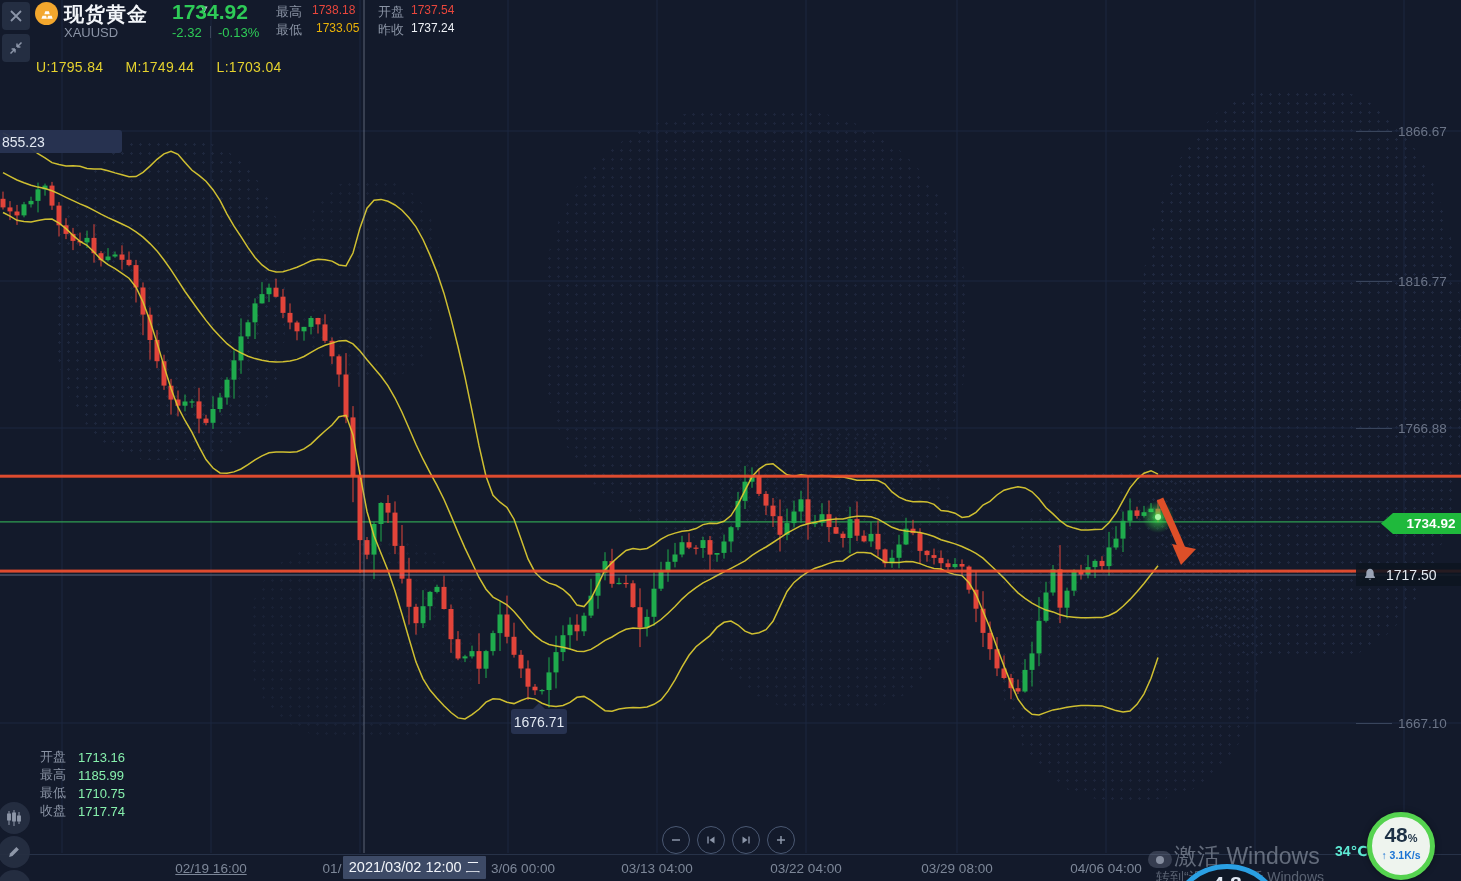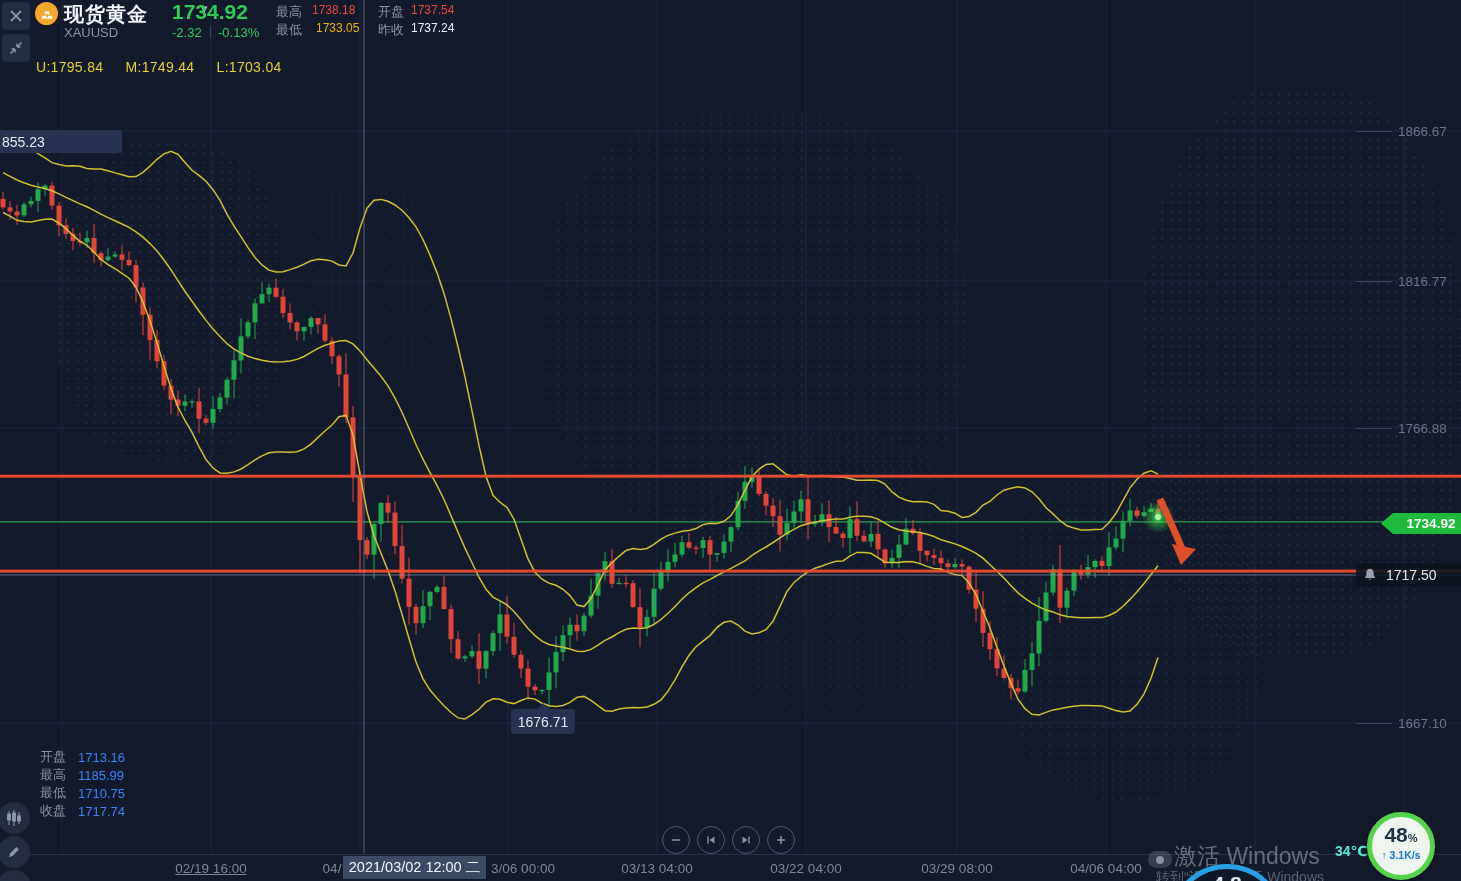--- a/index.html
+++ b/index.html
@@ -34,21 +34,21 @@
   
   .ytick-label{position:absolute;color:#6b7487;font-size:13.5px;transform:translateY(-50%);}
   .ytick-line{position:absolute;height:1px;width:36px;background:#39455c;}
   .xtick{position:absolute;color:#7d8798;font-size:13.5px;transform:translateX(-50%);top:861px;white-space:nowrap;}
   .axis-border{position:absolute;left:0;top:854px;width:1461px;height:1px;background:#273248;}
   .cross-label{position:absolute;background:#3d4a66;color:#f2f5fa;font-size:14.5px;
            display:flex;align-items:center;justify-content:center;border-radius:1px;white-space:nowrap;}
   
   .ohlc-row{display:flex;gap:8px;height:18px;align-items:center;}
   .ohlc-row .l{color:#8a93a4;font-size:13px;width:30px;}
-  .ohlc-row .v{color:#3b82f6;font-size:13px;}
+  .ohlc-row .v{color:#86efac;font-size:13px;}
   
   .tool-circle{position:absolute;border-radius:50%;background:rgba(38,47,66,.92);
            display:flex;align-items:center;justify-content:center;cursor:pointer;}
   .nav-circle{position:absolute;width:26px;height:26px;border-radius:50%;border:1.5px solid #4a5872;
            display:flex;align-items:center;justify-content:center;cursor:pointer;color:#8b95a8;}
   
   .watermark1{color:rgba(165,175,190,.55);font-size:23px;}
   .watermark2{color:rgba(165,175,190,.48);font-size:14px;}
   .gauge-big{position:absolute;width:58px;height:58px;border-radius:50%;border:5px solid #55d34f;
            background:#eef4ee;text-align:center;cursor:pointer;box-shadow:0 0 6px rgba(0,0,0,.35);}
@@ -455,21 +455,21 @@
     <div class="ytick-label" style="left: 1398px; top: 281px;">1816.77</div>
     <div class="ytick-line" style="left: 1356px; top: 428px;"></div>
     <div class="ytick-label" style="left: 1398px; top: 428px;">1766.88</div>
     <div class="ytick-line" style="left: 1356px; top: 723px;"></div>
     <div class="ytick-label" style="left: 1398px; top: 723px;">1667.10</div>
   </div>
 
 <div class="axis-border"></div>
 <div id="x-axis">
     <div class="xtick" style="left: 211px; text-decoration: underline;">02/19 16:00</div>
-    <div class="xtick" style="left: 332px;">04/</div>
+    <div class="xtick" style="left: 332px;">01/</div>
     <div class="xtick" style="left: 523px; text-align: center;">3/06 00:00</div>
     <div class="xtick" style="left: 657px; text-align: center;">03/13 04:00</div>
     <div class="xtick" style="left: 806px;">03/22 04:00</div>
     <div class="xtick" style="left: 957px;">03/29 08:00</div>
     <div class="xtick" style="left: 1106px;">04/06 04:00</div>
   </div>
 <div class="cross-label abs" style="left:343px;top:856px;width:143px;height:23px;">2021/03/02 12:00 二</div>
 
 <div class="abs sqbtn" style="left:2px;top:2px;">
   <svg width="14" height="14" viewBox="0 0 14 14">
@@ -508,21 +508,21 @@
 <div class="abs stat-label" style="left:378px;top:21px;">昨收</div>
 <div class="abs stat-value" style="left:411px;top:21px;color:#eef1f6;">1737.24</div>
 
 <div class="abs bb-values" style="left:36px;top:59px;">
   <span>U:1795.84</span>
   <span>M:1749.44</span>
   <span>L:1703.04</span>
 </div>
 
 <div class="abs tooltip" style="left:-14px;top:130px;width:120px;height:23px;justify-content:flex-start;padding-left:16px;">855.23</div>
-<div class="abs tooltip" style="left:511px;top:709px;width:64px;height:25px;">
+<div class="abs tooltip" style="left:511px;top:709px;width:56px;height:25px;">
   <span class="tri"></span>
   <span>1676.71</span>
 </div>
 
 <div class="abs price-badge" style="left:1381px;top:513px;width:80px;height:21px;">1734.92</div>
 <div class="abs alert-badge" style="left:1356px;top:563px;width:105px;height:23px;">
   <svg width="16" height="16" viewBox="0 0 16 16" style="margin:0 8px 0 6px;">
     <path d="M8 1.8 C5.9 1.8 4.3 3.5 4.3 5.8 v2.7 L3.1 10.1 v.9 h9.8 v-.9 L11.7 8.5 V5.8 C11.7 3.5 10.1 1.8 8 1.8 z" fill="#9aa3b5"></path>
     <path d="M6.6 11.8 a1.5 1.5 0 0 0 2.8 0 z" fill="#9aa3b5"></path>
   </svg>

